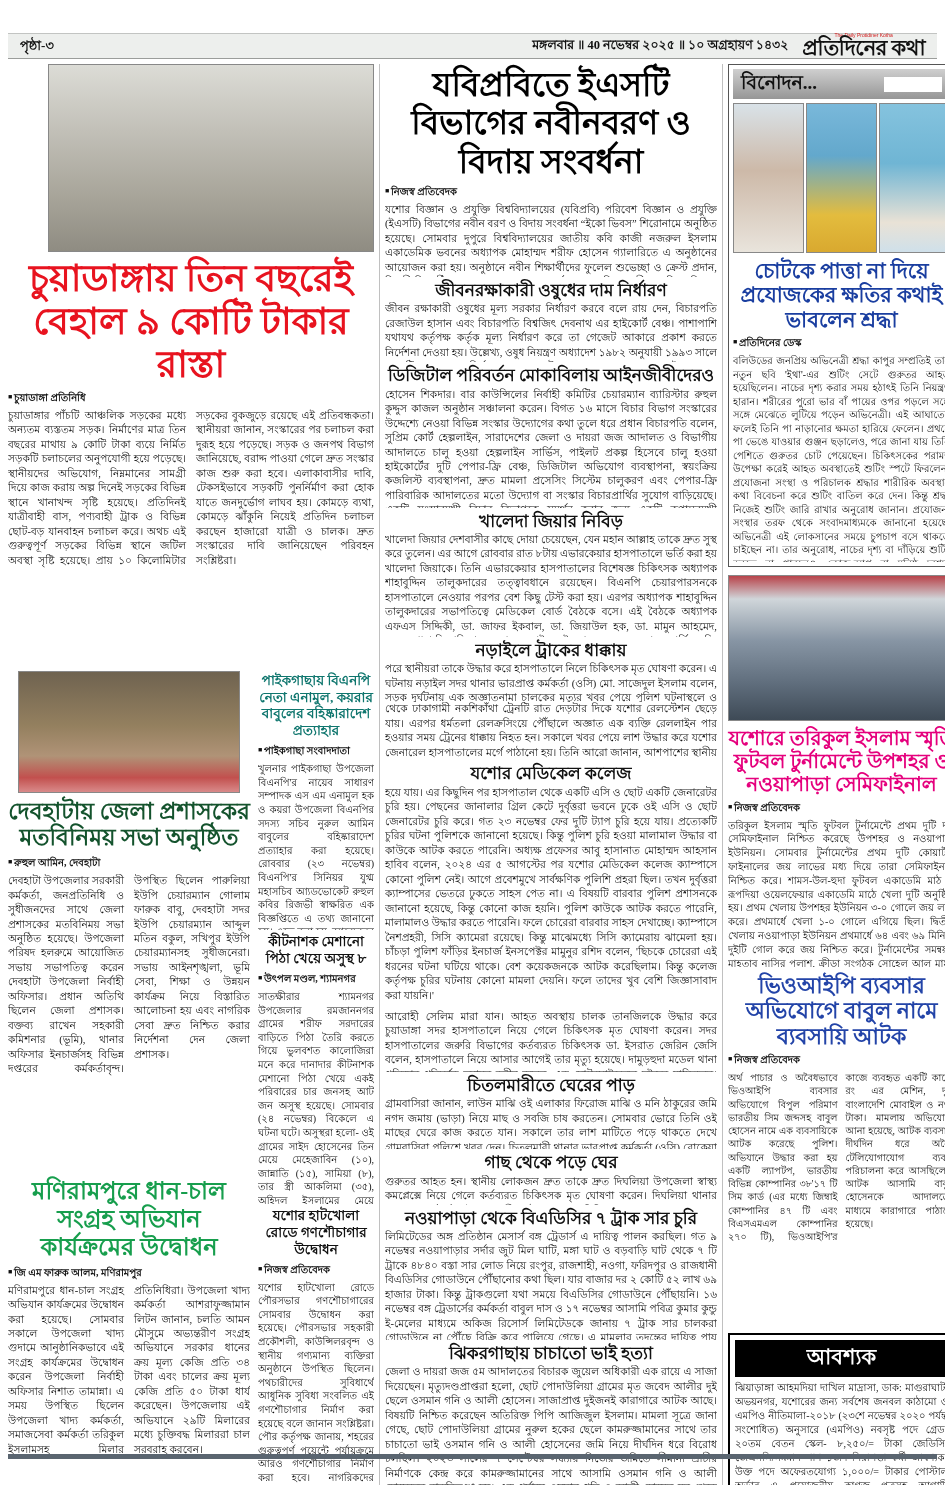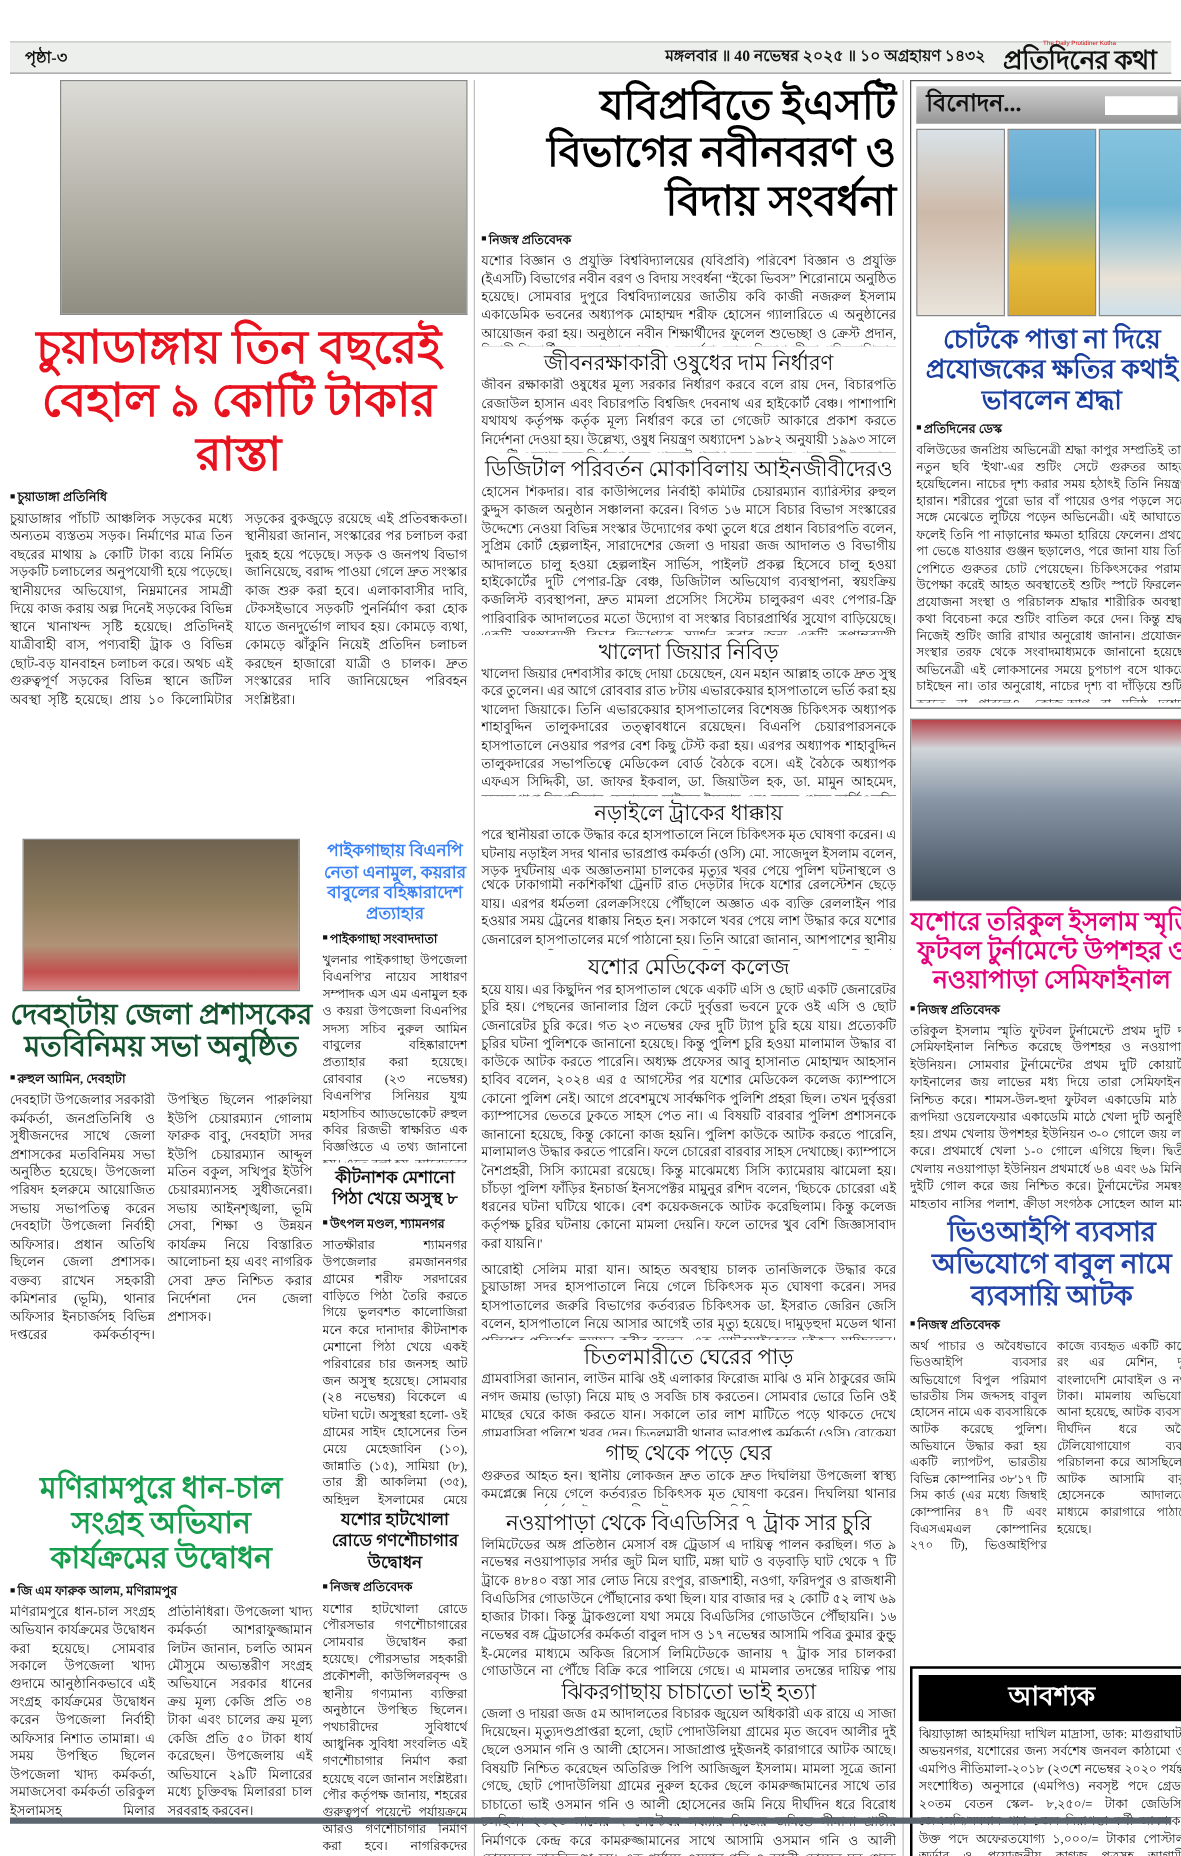--- a/index.html
+++ b/index.html
@@ -33,29 +33,29 @@
   .chuadanga-body{height:252px;}
   .left-split{display:flex;margin-top:8px;}
   .sub-a{width:242px;flex:none;}
   .sub-b{width:116px;flex:none;margin-left:8px;}
   .photo-meeting{height:122px;margin:2px 10px 0;background:linear-gradient(180deg,#6f6350 0%,#94805f 45%,#b09377 70%,#c2504e 88%,#d98a8a 100%);}
   .hl-blue{font-size:23px;color:#14532d;}
   .debhata-body{height:298px;}
   .hl-green{font-size:24px;color:#179e4d;}
   .monirampur-body{height:242px;}
   .hl-side{font-size:13.5px;font-weight:bold;text-align:center;line-height:1.25;margin:4px 0 2px;}
-  .hl-side-blue{color:#3b82f6;}
+  .hl-side-blue{color:#0f766e;}
   .side-body{font-size:10px;line-height:1.36;text-align:justify;overflow:hidden;margin:0;}
   .paikgacha-body{height:168px;}
   .kitnashok-body{height:214px;}
   .hatkhola-body{height:238px;}
   
-  .hl-lead{font-size:33px;color:#000;margin-top:2px;text-align:right;}
+  .hl-lead{font-size:33px;color:#000;margin-top:2px;}
   .lead-body{height:74px;}
-  .sub-head{font-size:17px;font-weight:normal;text-align:center;margin:4px 0 1px;line-height:1.2;}
+  .sub-head{font-size:17px;font-weight:bold;text-align:center;margin:4px 0 1px;line-height:1.2;}
   .s0{height:60px}.s1{height:120px}.s2{height:104px}.s3{height:40px}.s4{height:58px}
   .s5{height:224px}.s6{height:62px}.s7{height:52px}.s8{height:30px}.s9{height:110px}
   .s10{height:158px}
   
   .ent-box{border:1px solid #555;padding:4px;box-sizing:border-box;}
   .ent-bar{background:linear-gradient(180deg,#cfcfcf,#969696);height:30px;display:flex;align-items:center;padding:0 8px;box-sizing:border-box;}
   .ent-bar-title{font-size:19px;font-weight:bold;color:#111;}
   .ent-bar-block{margin-left:auto;width:58px;height:15px;background:#fff;}
   .ent-photos{display:flex;gap:2px;height:150px;margin-top:4px;}
   .ent-photos .photo{flex:1;}

